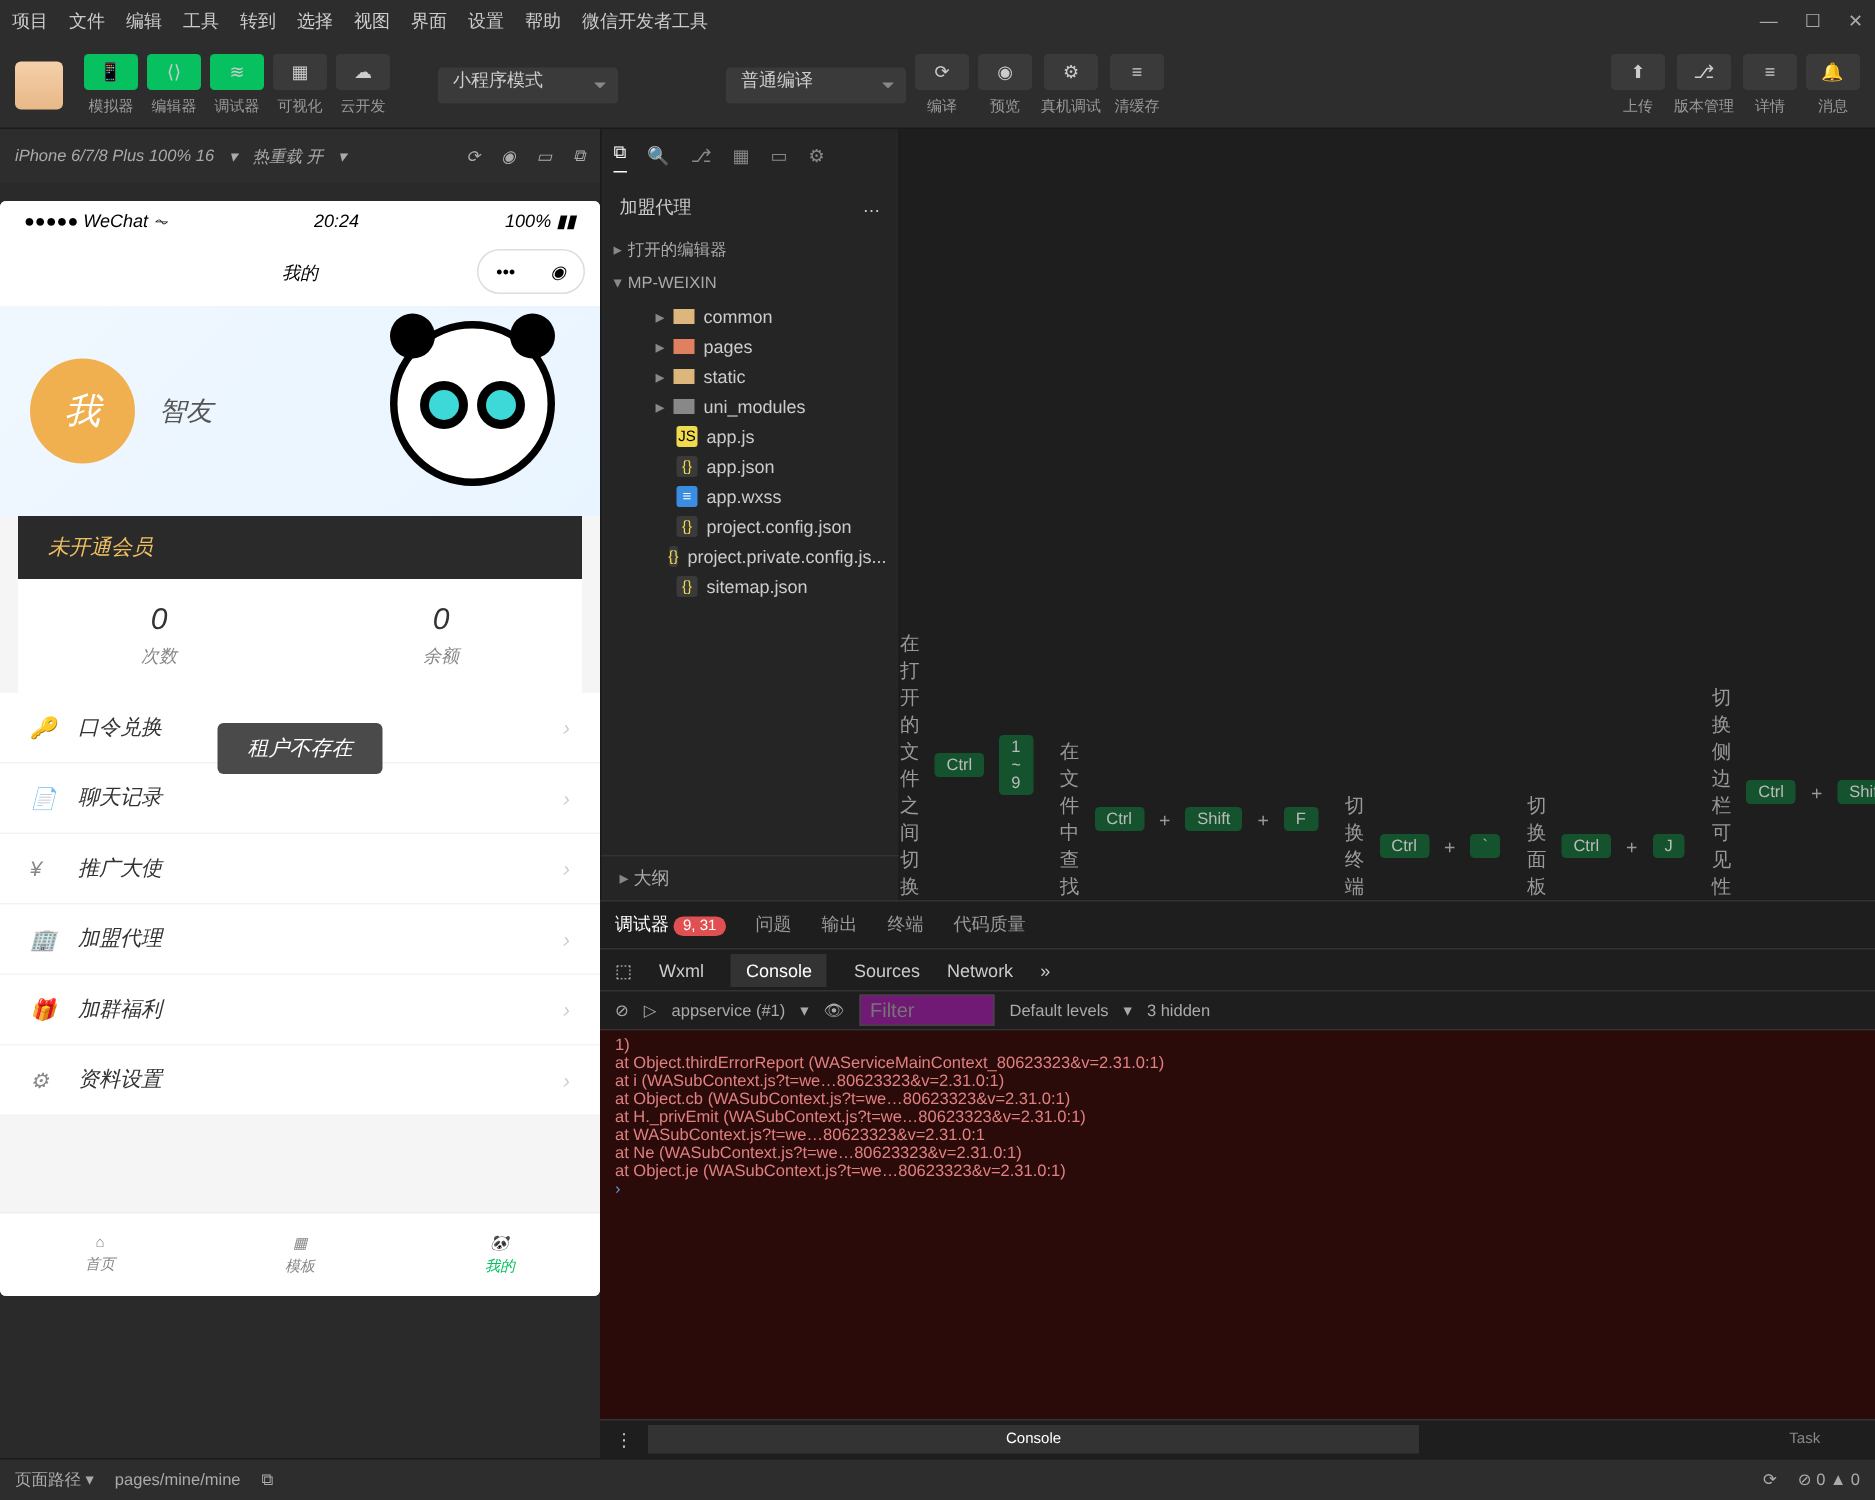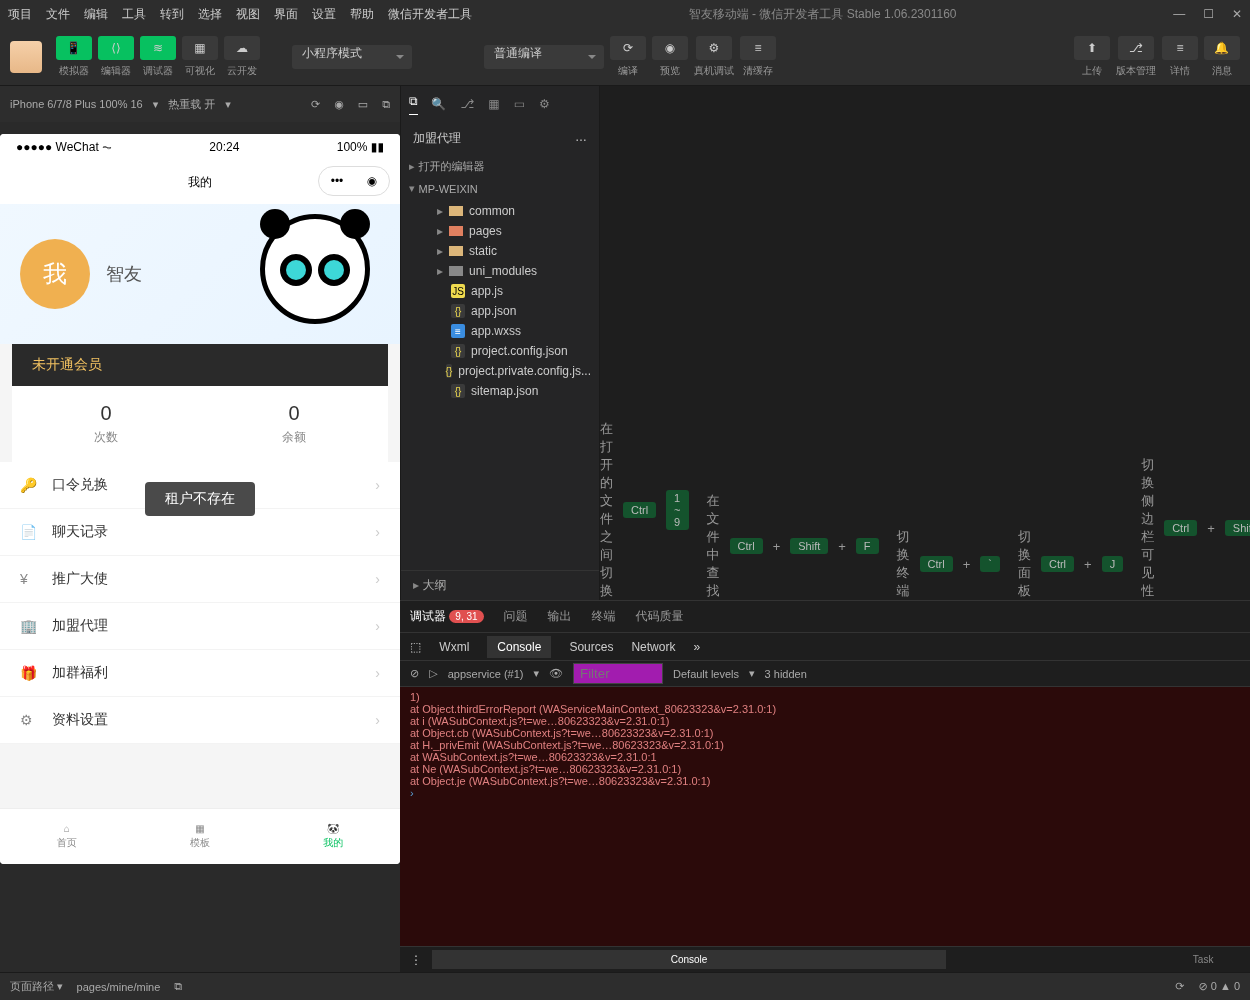--- a/index.html
+++ b/index.html
@@ -21,21 +21,21 @@
 .green { background: #07c160; }
 .dark { background: #3a3a3a; }
 .tb-select { height: 24px; background: #3a3a3a; color: #ccc; padding: 0 20px 0 10px; border: none; border-radius: 3px; font-size: 12px; min-width: 120px; position: relative; }
 .tb-select::after { content: ''; position: absolute; right: 8px; top: 10px; border: 4px solid transparent; border-top-color: #888; }
 .toolbar-right { margin-left: auto; display: flex; gap: 6px; }
 
 
 .main-layout { display: flex; height: calc(100% - 86px - 28px); }
 
 
-.sim-pane { width: 490px; background: #2a2a2a; display: flex; flex-direction: column; }
+.sim-pane { width: 490px; background: #2a2a2a; display: flex; flex-direction: column; font-style: italic; }
 .sim-header { height: 36px; background: #2d2d2d; display: flex; align-items: center; padding: 0 10px; gap: 10px; color: #aaa; font-size: 11px; }
 .sim-header-right { margin-left: auto; display: flex; gap: 14px; }
 .sim-viewport { flex: 1; display: flex; justify-content: center; align-items: flex-start; padding-top: 12px; background: #2a2a2a; position: relative; }
 
 .phone { width: 400px; height: 730px; background: #f5f5f5; border-radius: 4px; overflow: hidden; position: relative; }
 .status { height: 26px; background: #fff; display: flex; align-items: center; justify-content: space-between; padding: 0 16px; font-size: 12px; color: #000; }
 .navbar { height: 44px; background: #fff; display: flex; align-items: center; justify-content: center; position: relative; color: #000; }
 .capsule { position: absolute; right: 10px; top: 6px; width: 72px; height: 30px; background: #fff; border: 1px solid #ddd; border-radius: 15px; display: flex; align-items: center; justify-content: space-around; }
 
 .hero { height: 140px; background: linear-gradient(135deg, #f0f8ff, #e8f4ff); display: flex; align-items: center; padding: 0 20px; position: relative; overflow: hidden; }
@@ -93,21 +93,21 @@
 .dbg-tabs { height: 32px; display: flex; align-items: center; padding: 0 10px; gap: 20px; color: #999; border-bottom: 1px solid #333; }
 .dbg-tabs .active-tab { color: #fff; position: relative; }
 .badge-red { background: #e05050; color: #fff; padding: 1px 6px; border-radius: 8px; font-size: 10px; }
 .dbg-tabs-right { margin-left: auto; display: flex; gap: 12px; }
 .dev-tabs { height: 28px; display: flex; align-items: center; padding: 0 10px; gap: 18px; border-bottom: 1px solid #333; font-size: 12px; }
 .dev-tabs .active { background: #333; padding: 4px 10px; color: #fff; }
 .dev-tabs-right { margin-left: auto; display: flex; gap: 10px; align-items: center; }
 .err-count { color: #e05050; }
 .warn-count { color: #e0b050; }
 .console-toolbar { height: 26px; display: flex; align-items: center; padding: 0 10px; gap: 10px; border-bottom: 1px solid #333; font-size: 11px; color: #aaa; }
-.filter-input { background: #a21caf; border: 1px solid #444; color: #ccc; padding: 2px 6px; width: 90px; }
+.filter-input { background: #701a75; border: 1px solid #444; color: #ccc; padding: 2px 6px; width: 90px; }
 .console-output { flex: 1; background: #2b0a0a; padding: 4px 10px; font-family: monospace; font-size: 11px; color: #e08080; overflow: auto; }
 .console-output .line { white-space: nowrap; }
 .console-output .env { color: #999; }
 .dbg-footer { height: 26px; display: flex; align-items: center; border-top: 1px solid #333; }
 .dbg-footer .tab { padding: 4px 14px; }
 .dbg-footer .active { background: #333; color: #fff; }
 
 
 .statusbar { height: 28px; background: #2d2d2d; display: flex; align-items: center; padding: 0 10px; color: #aaa; font-size: 11px; gap: 14px; border-top: 1px solid #1a1a1a; }
 .statusbar-right { margin-left: auto; display: flex; gap: 14px; }
@@ -129,21 +129,20 @@
     <span>编辑</span>
     <span>工具</span>
     <span>转到</span>
     <span>选择</span>
     <span>视图</span>
     <span>界面</span>
     <span>设置</span>
     <span>帮助</span>
     <span>微信开发者工具</span>
   </div>
-  <div class="titlebar-center">智友移动端 - 微信开发者工具 Stable 1.06.2301160</div>
   <div class="titlebar-right">
     <span>—</span>
     <span>☐</span>
     <span>✕</span>
   </div>
 </div>
 
 <div class="toolbar">
   <div class="avatar"></div>
   <div class="tb-btn">

